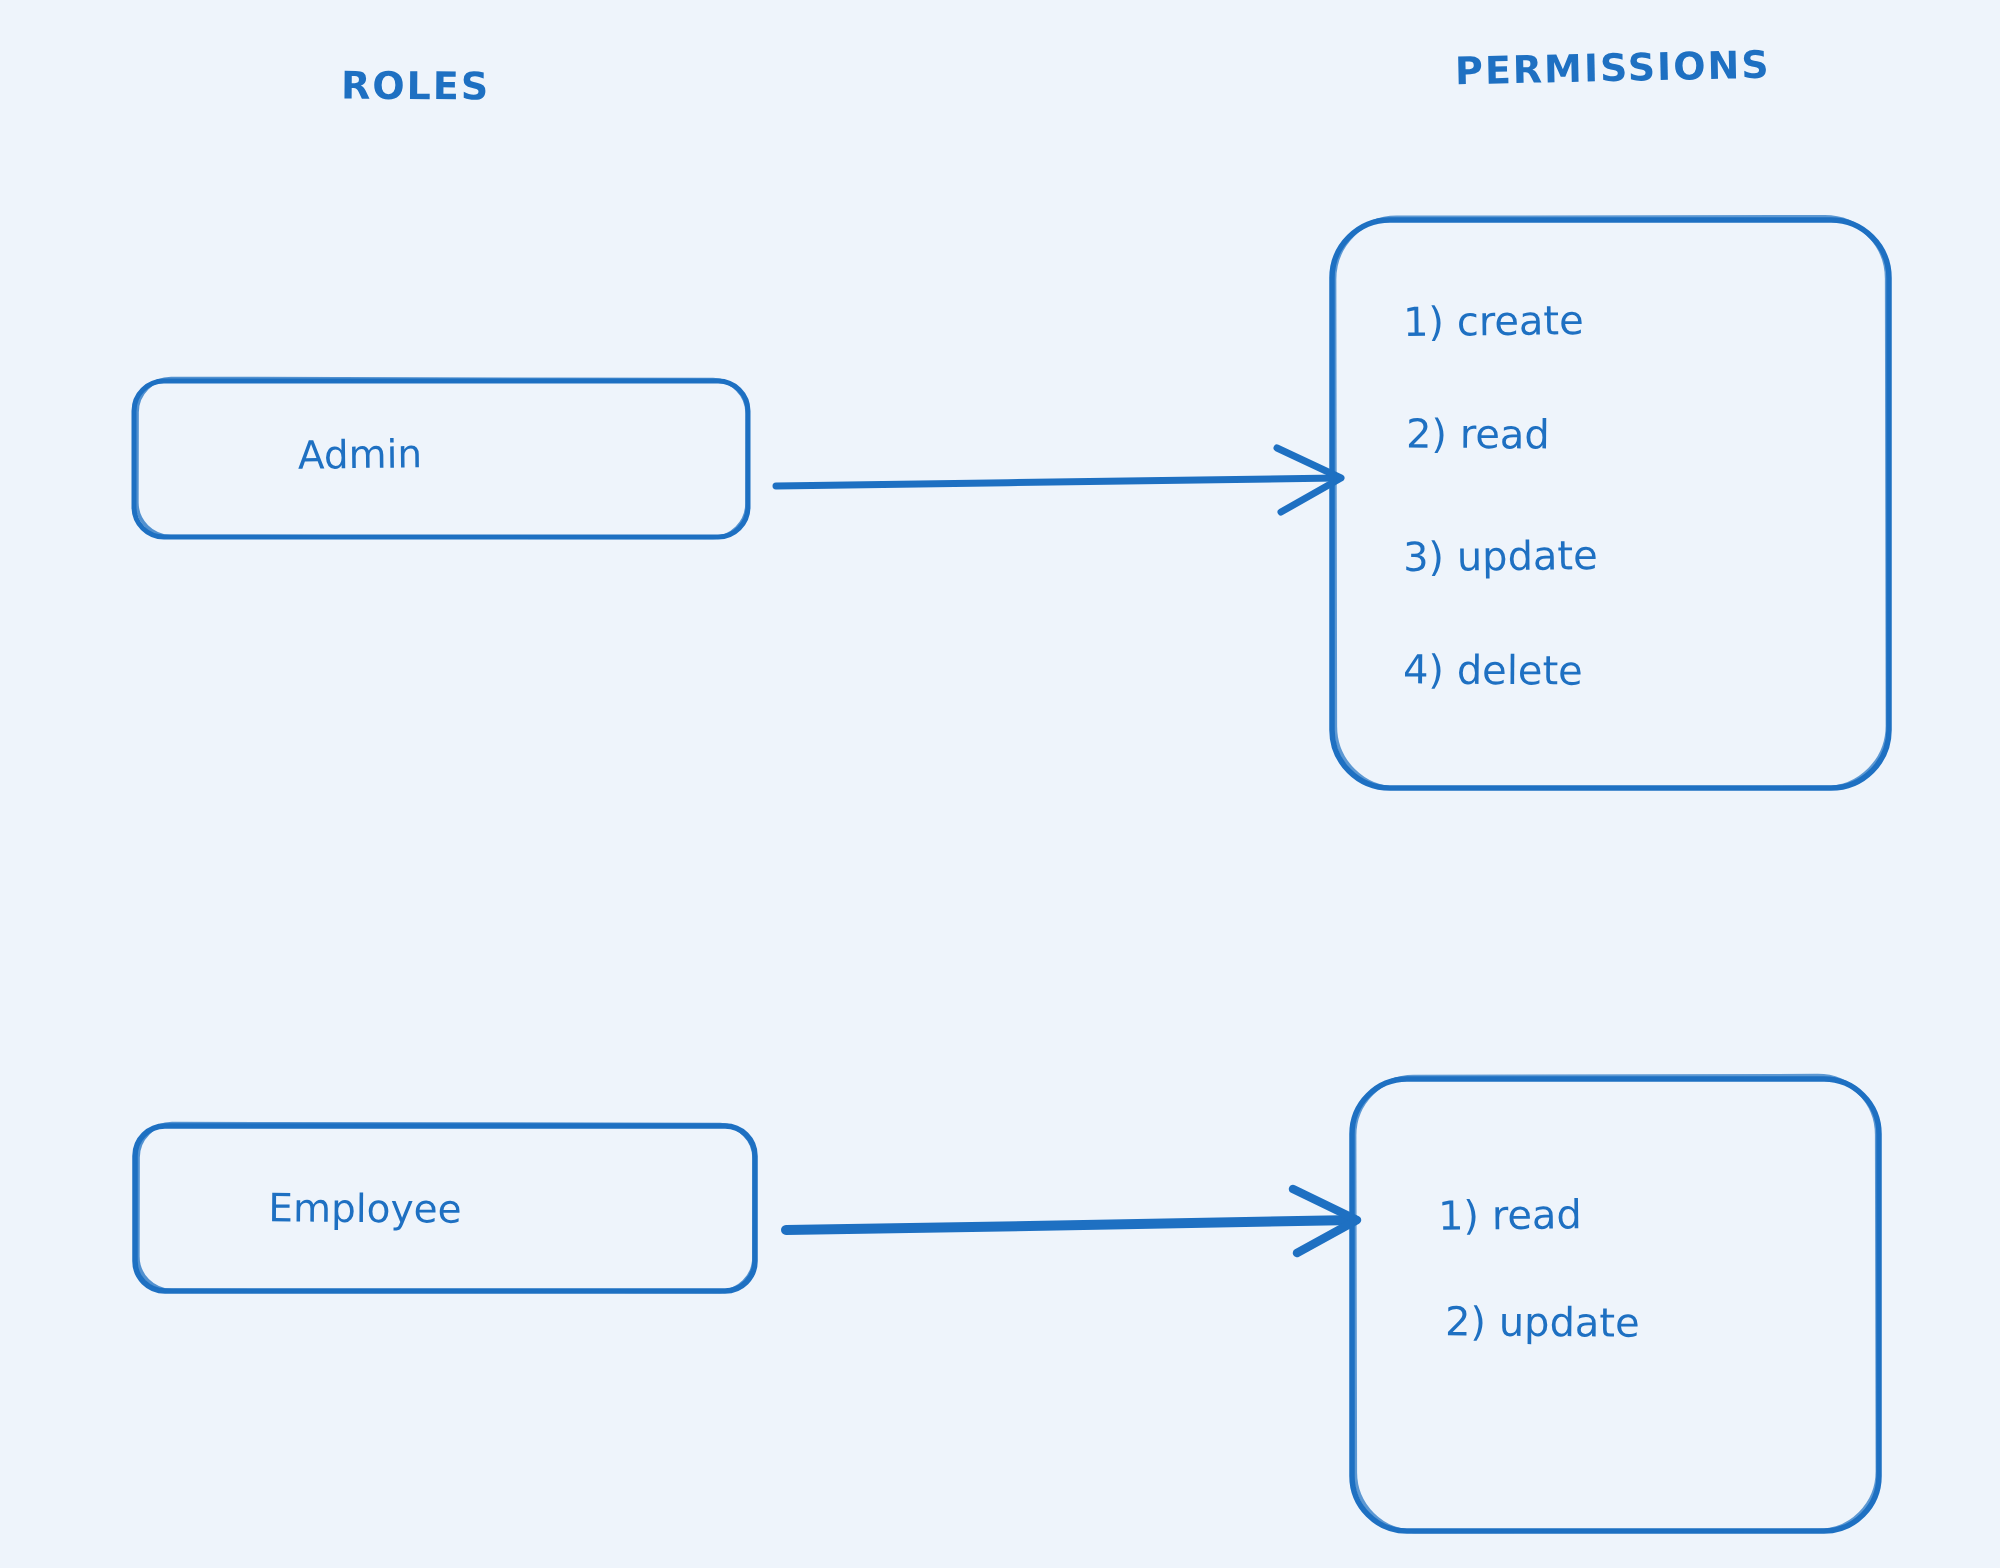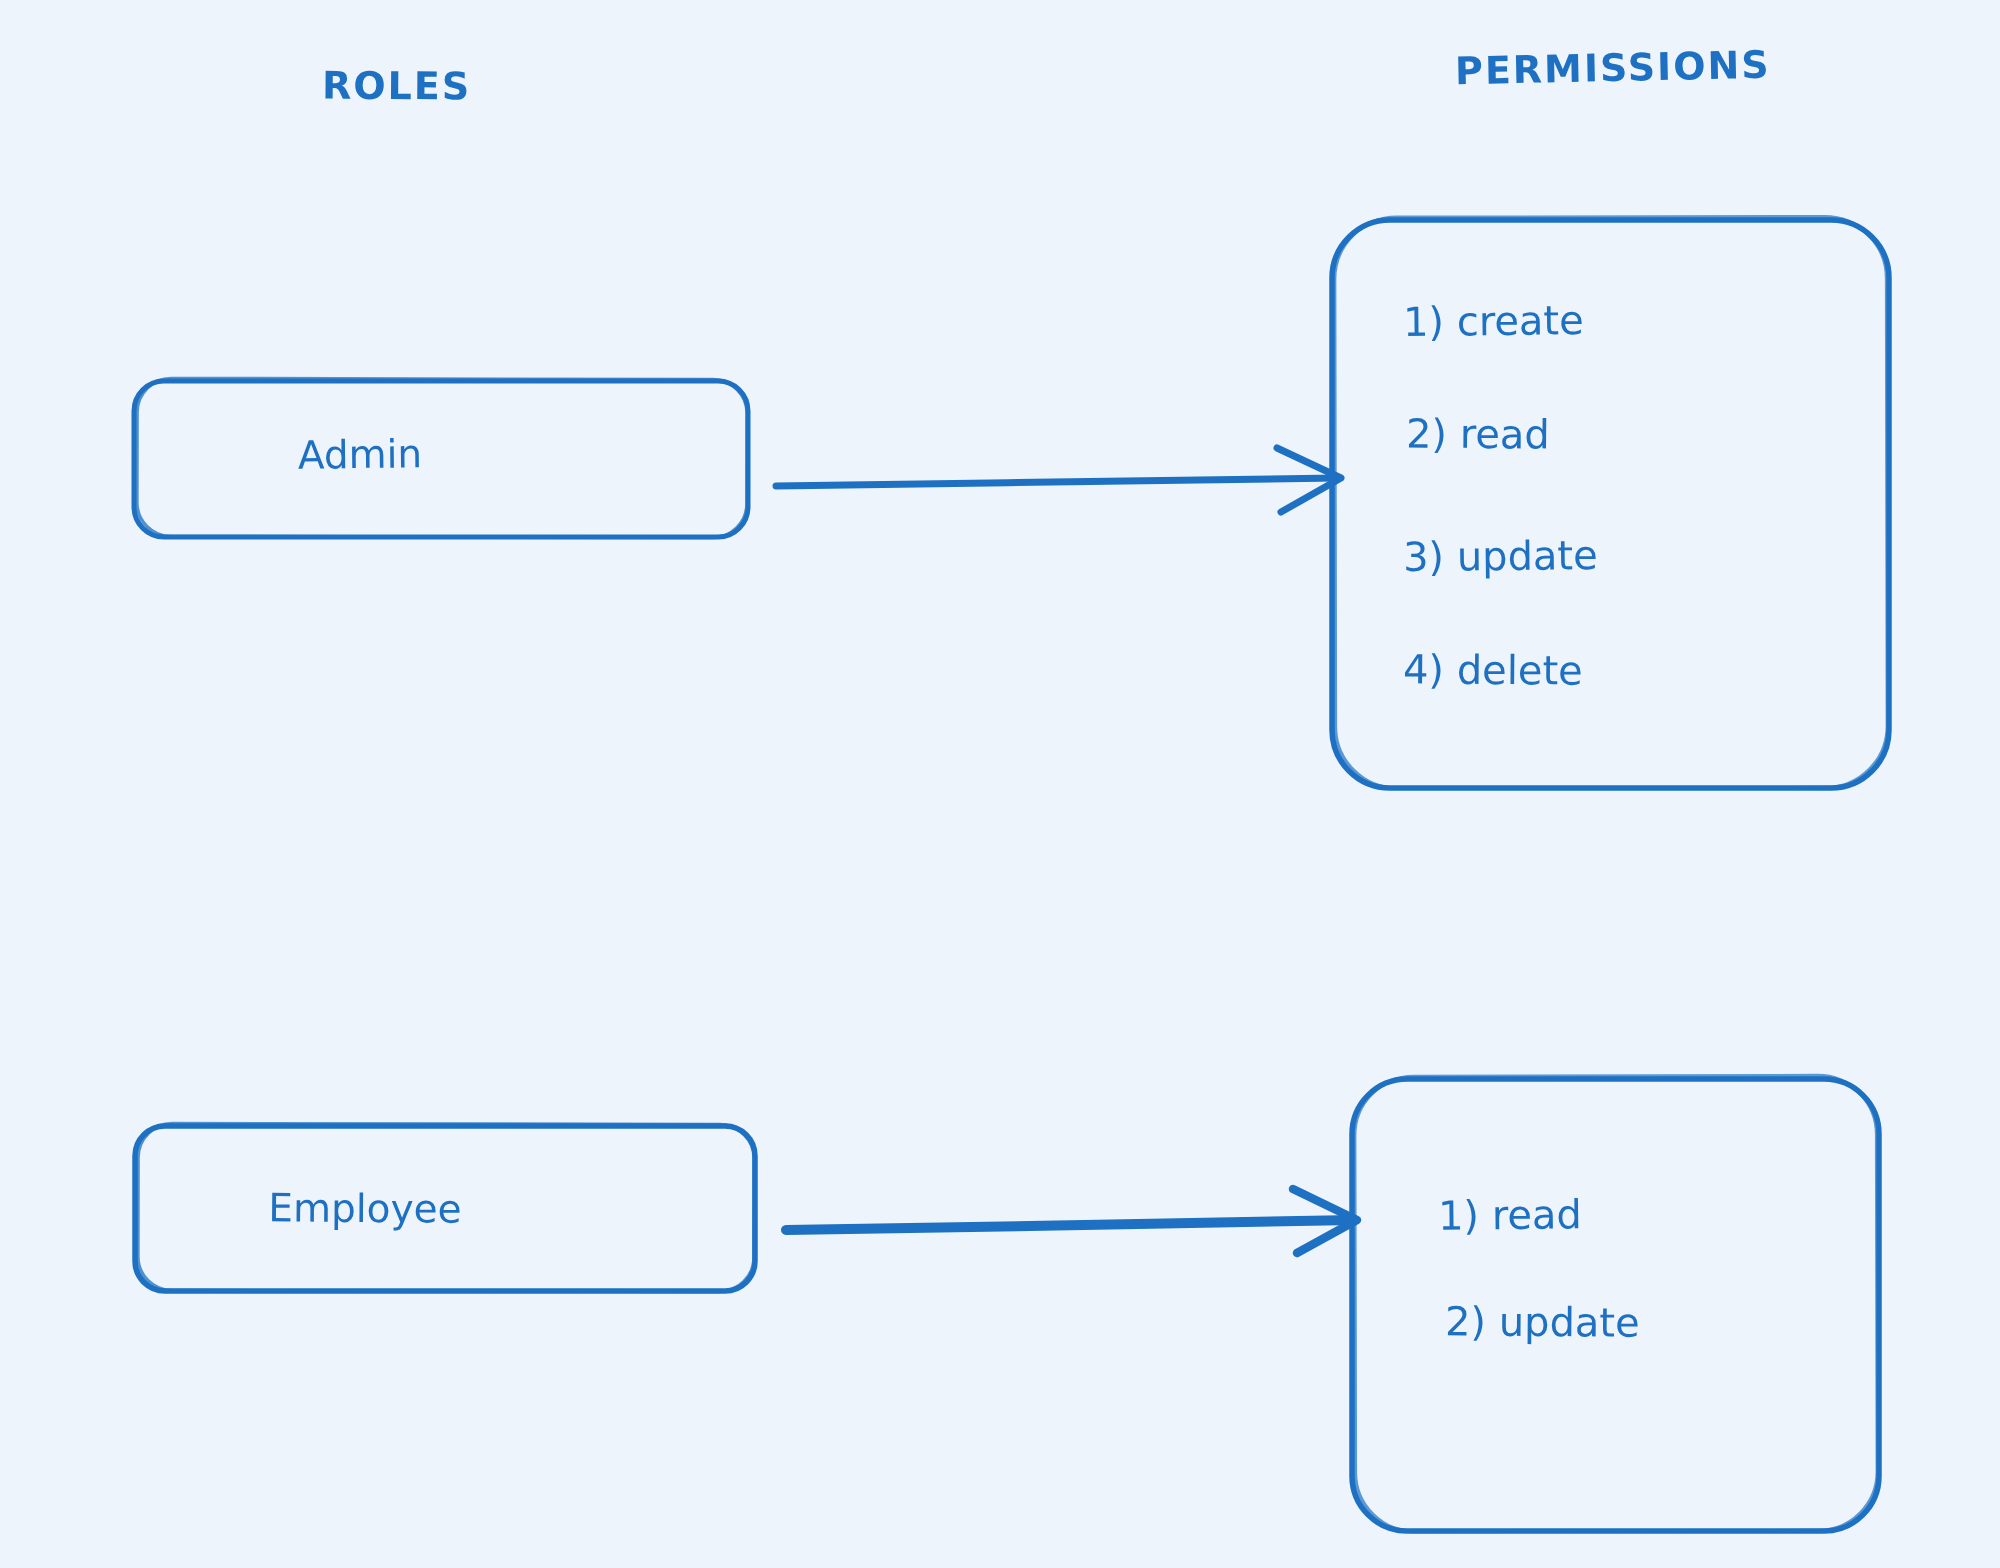--- a/index.html
+++ b/index.html
@@ -64,21 +64,21 @@
       <path class="sketch" d="M 786 1230 C 970 1227, 1170 1224, 1354 1220" stroke-width="10"></path>
       <path class="sketch" d="M 1293 1189 L 1357 1220 L 1297 1253" stroke-width="8.5"></path>
     </g>
 
     <g>
       <rect class="sketch" x="1352" y="1079" width="527" height="452" rx="55" ry="55" stroke-width="5.5"></rect>
       <rect class="sketch" x="1355" y="1076" width="522" height="455" rx="59" ry="59" stroke-width="3.5" opacity="0.7" transform="rotate(-0.12 1615 1305)"></rect>
     </g>
   </svg>
 
-  <div class="txt hdr tilt-c" style="left:322px; top:66px;">ROLES</div>
+  <div class="txt hdr tilt-c" style="left:341px; top:66px;">ROLES</div>
 
   <div class="txt hdr tilt-a" style="left:1455px; top:48px;">PERMISSIONS</div>
 
   <div class="txt role-label tilt-b" style="left:250px; top:434px; width:220px;">Admin</div>
 
   <div class="txt perm-item tilt-b" style="left:1403px; top:299px;">1) create</div>
   <div class="txt perm-item tilt-c" style="left:1406px; top:412px;">2) read</div>
   <div class="txt perm-item tilt-b" style="left:1403px; top:534px;">3) update</div>
   <div class="txt perm-item tilt-c" style="left:1403px; top:648px;">4) delete</div>
 

